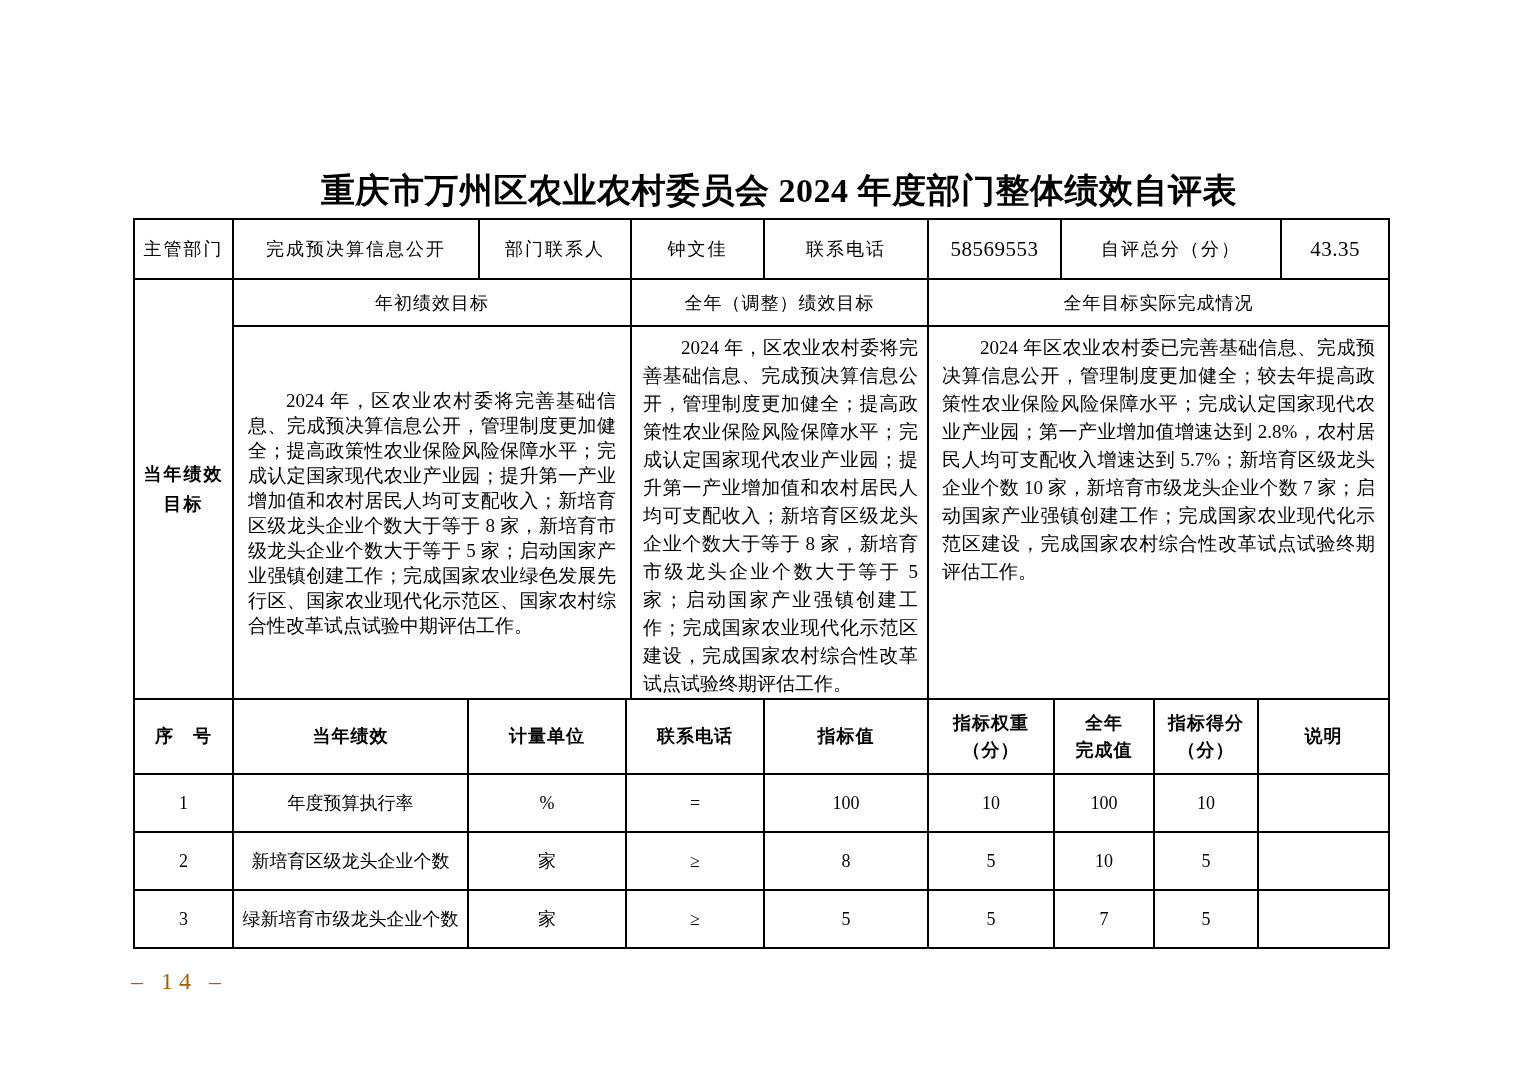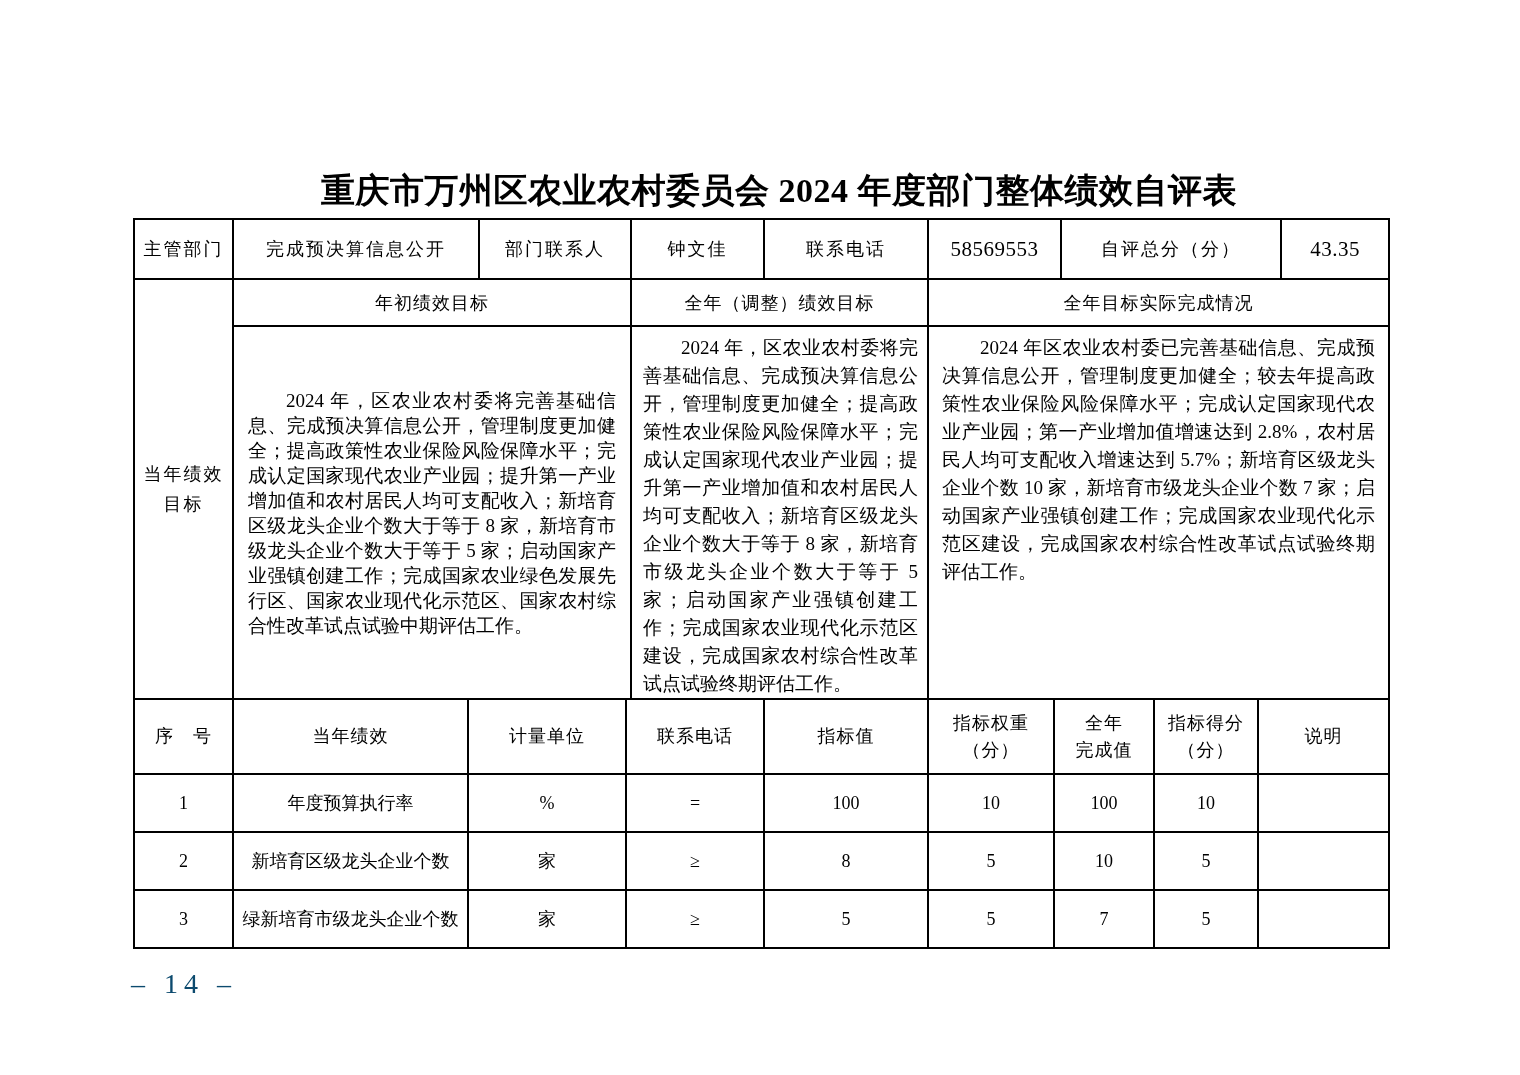--- a/index.html
+++ b/index.html
@@ -73,29 +73,29 @@
     padding: 7px 9px 0 11px;
   }
   .gt-top p { line-height: 28px; }
   .gt-top2 {
     vertical-align: top;
     padding: 7px 13px 0 13px;
   }
   .gt-top2 p { line-height: 28px; }
   .t3 .hdr td { height: 69px; line-height: 27px; letter-spacing: 1px; }
   .t3 .drow td { height: 52px; }
-  .hline { display: block; }
+  .hline { display: block; font-weight: bold; }
   .hline:empty { display: none; }
   .page-number {
     position: absolute;
     left: 131px;
     top: 968px;
-    font-size: 28px;
+    font-size: 24px;
     letter-spacing: 6px;
-    color: #0c4a6e;
+    color: #a16207;
     font-family: "Liberation Serif", "DejaVu Serif", serif;
   }
 </style>
 </head>
 <body>
 
 <div class="page">
 
   <div class="doc-title">重庆市万州区农业农村委员会 2024 年度部门整体绩效自评表</div>
 

